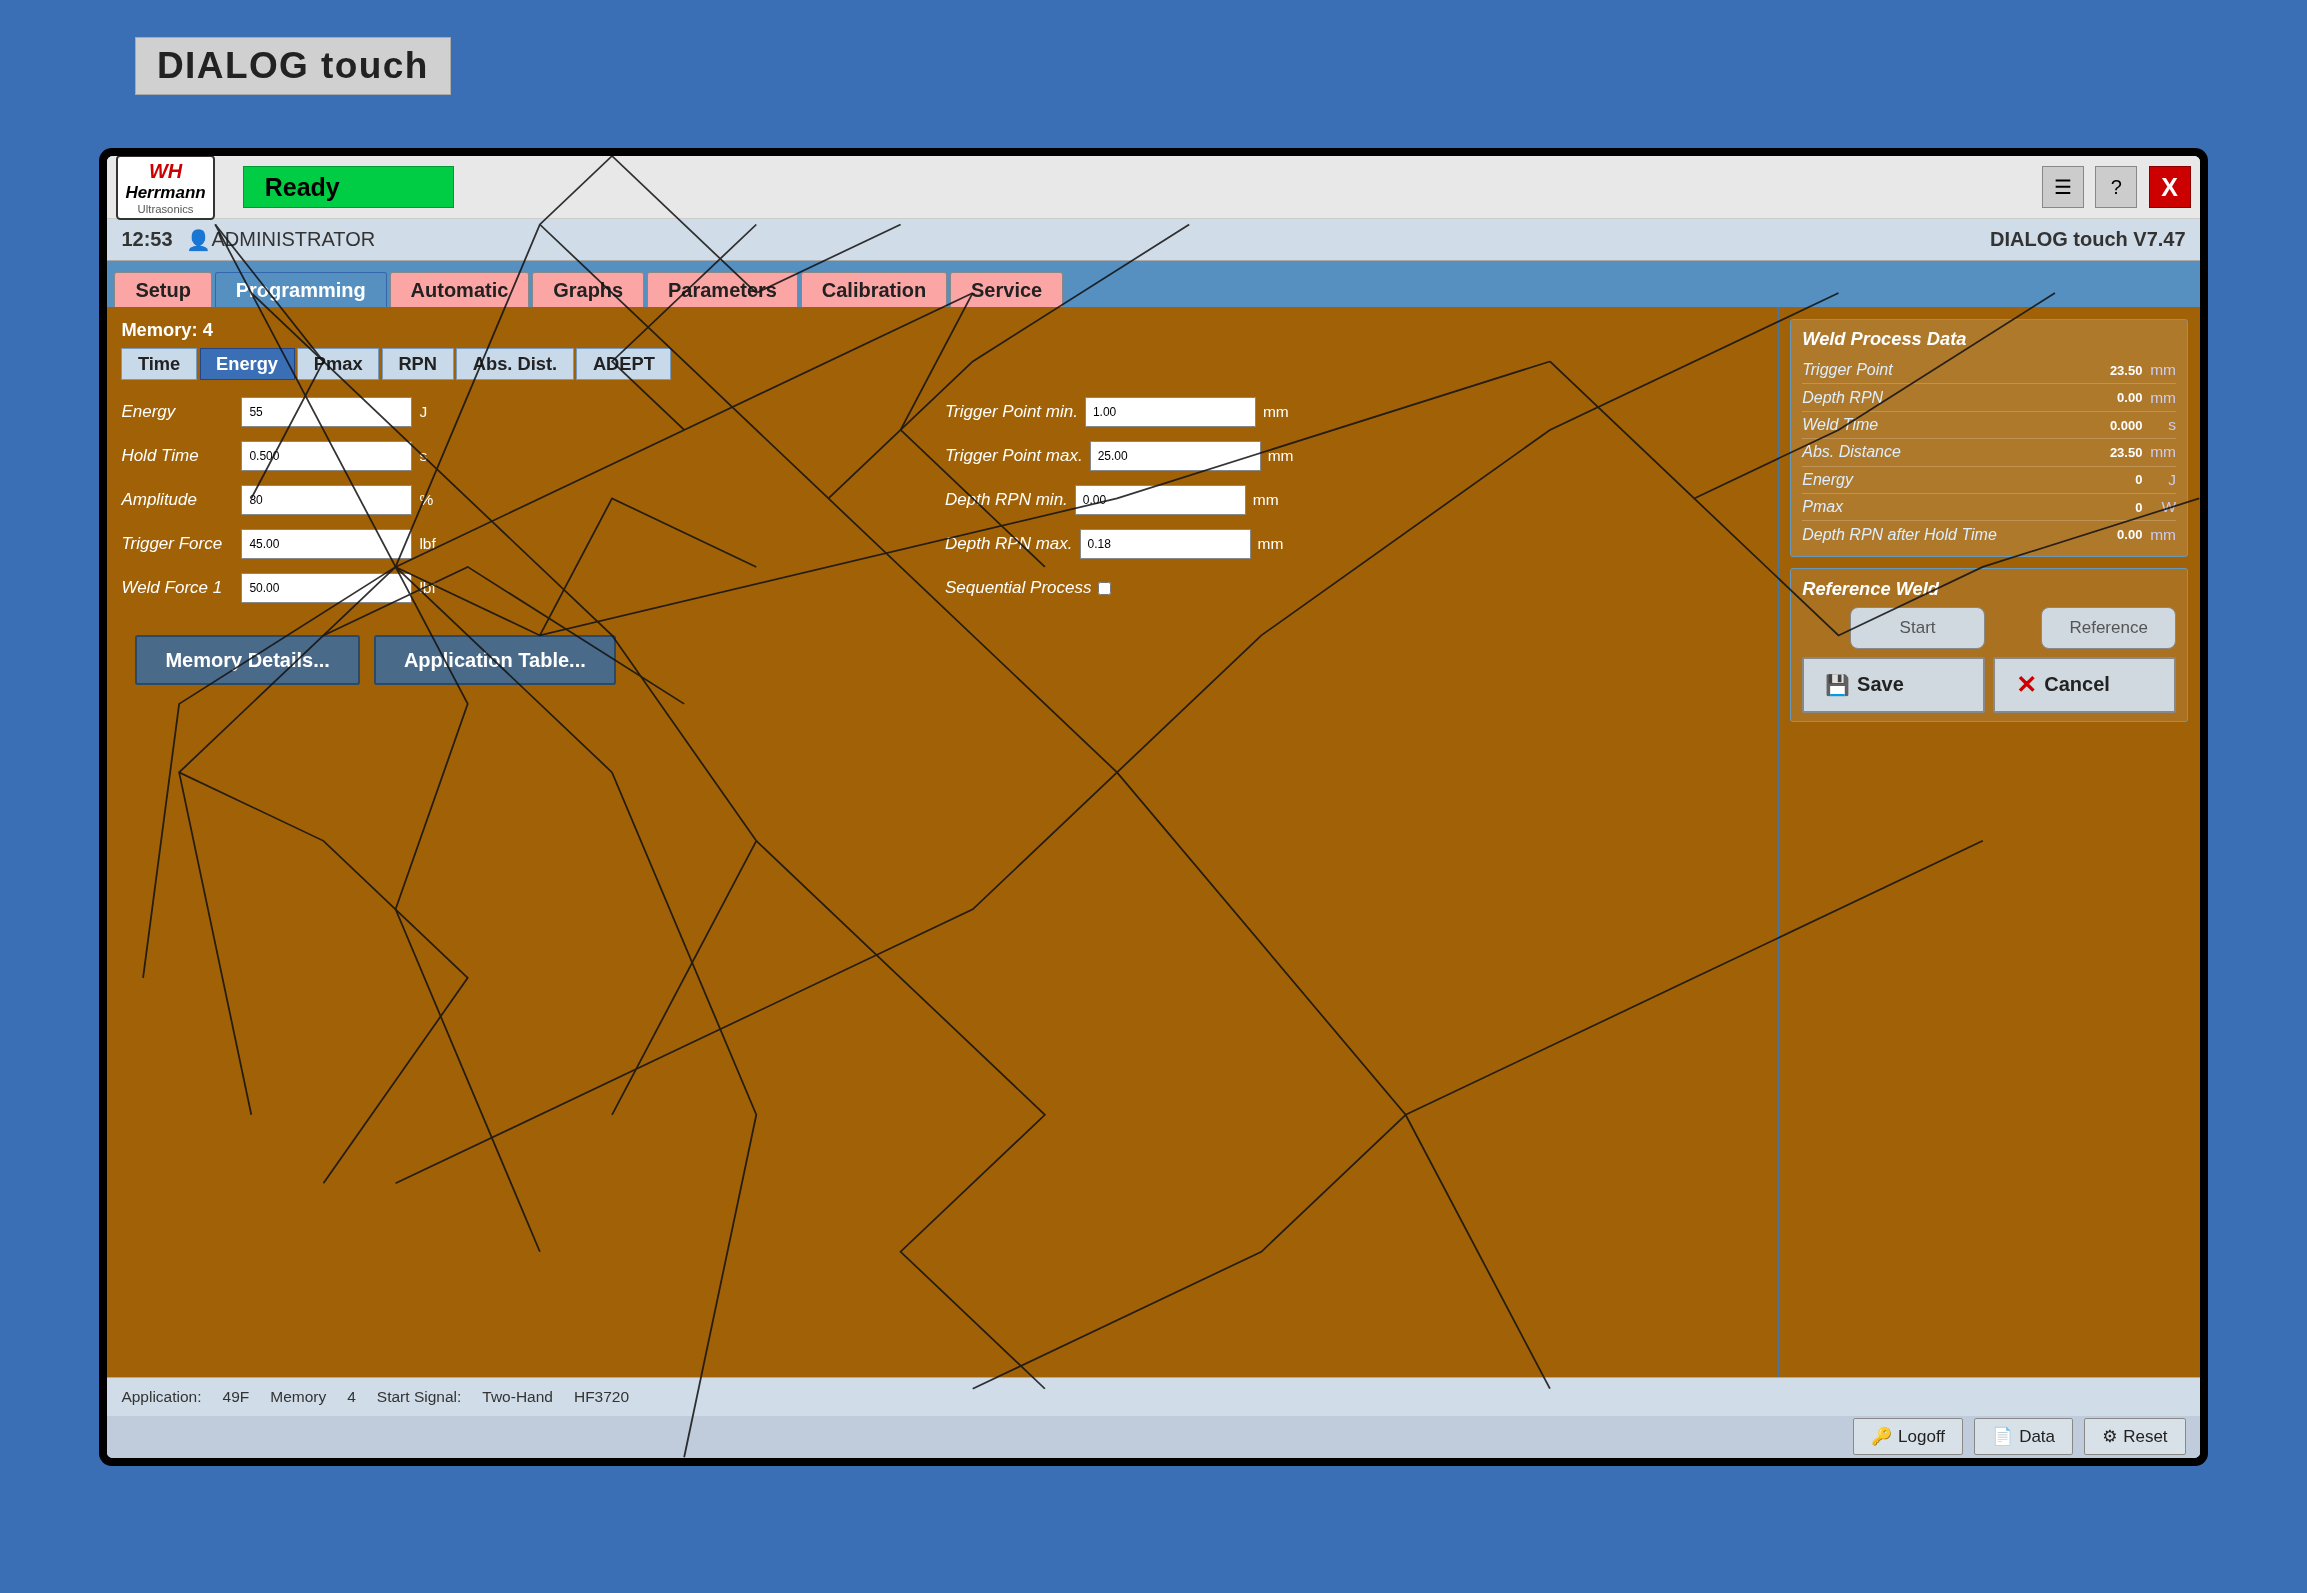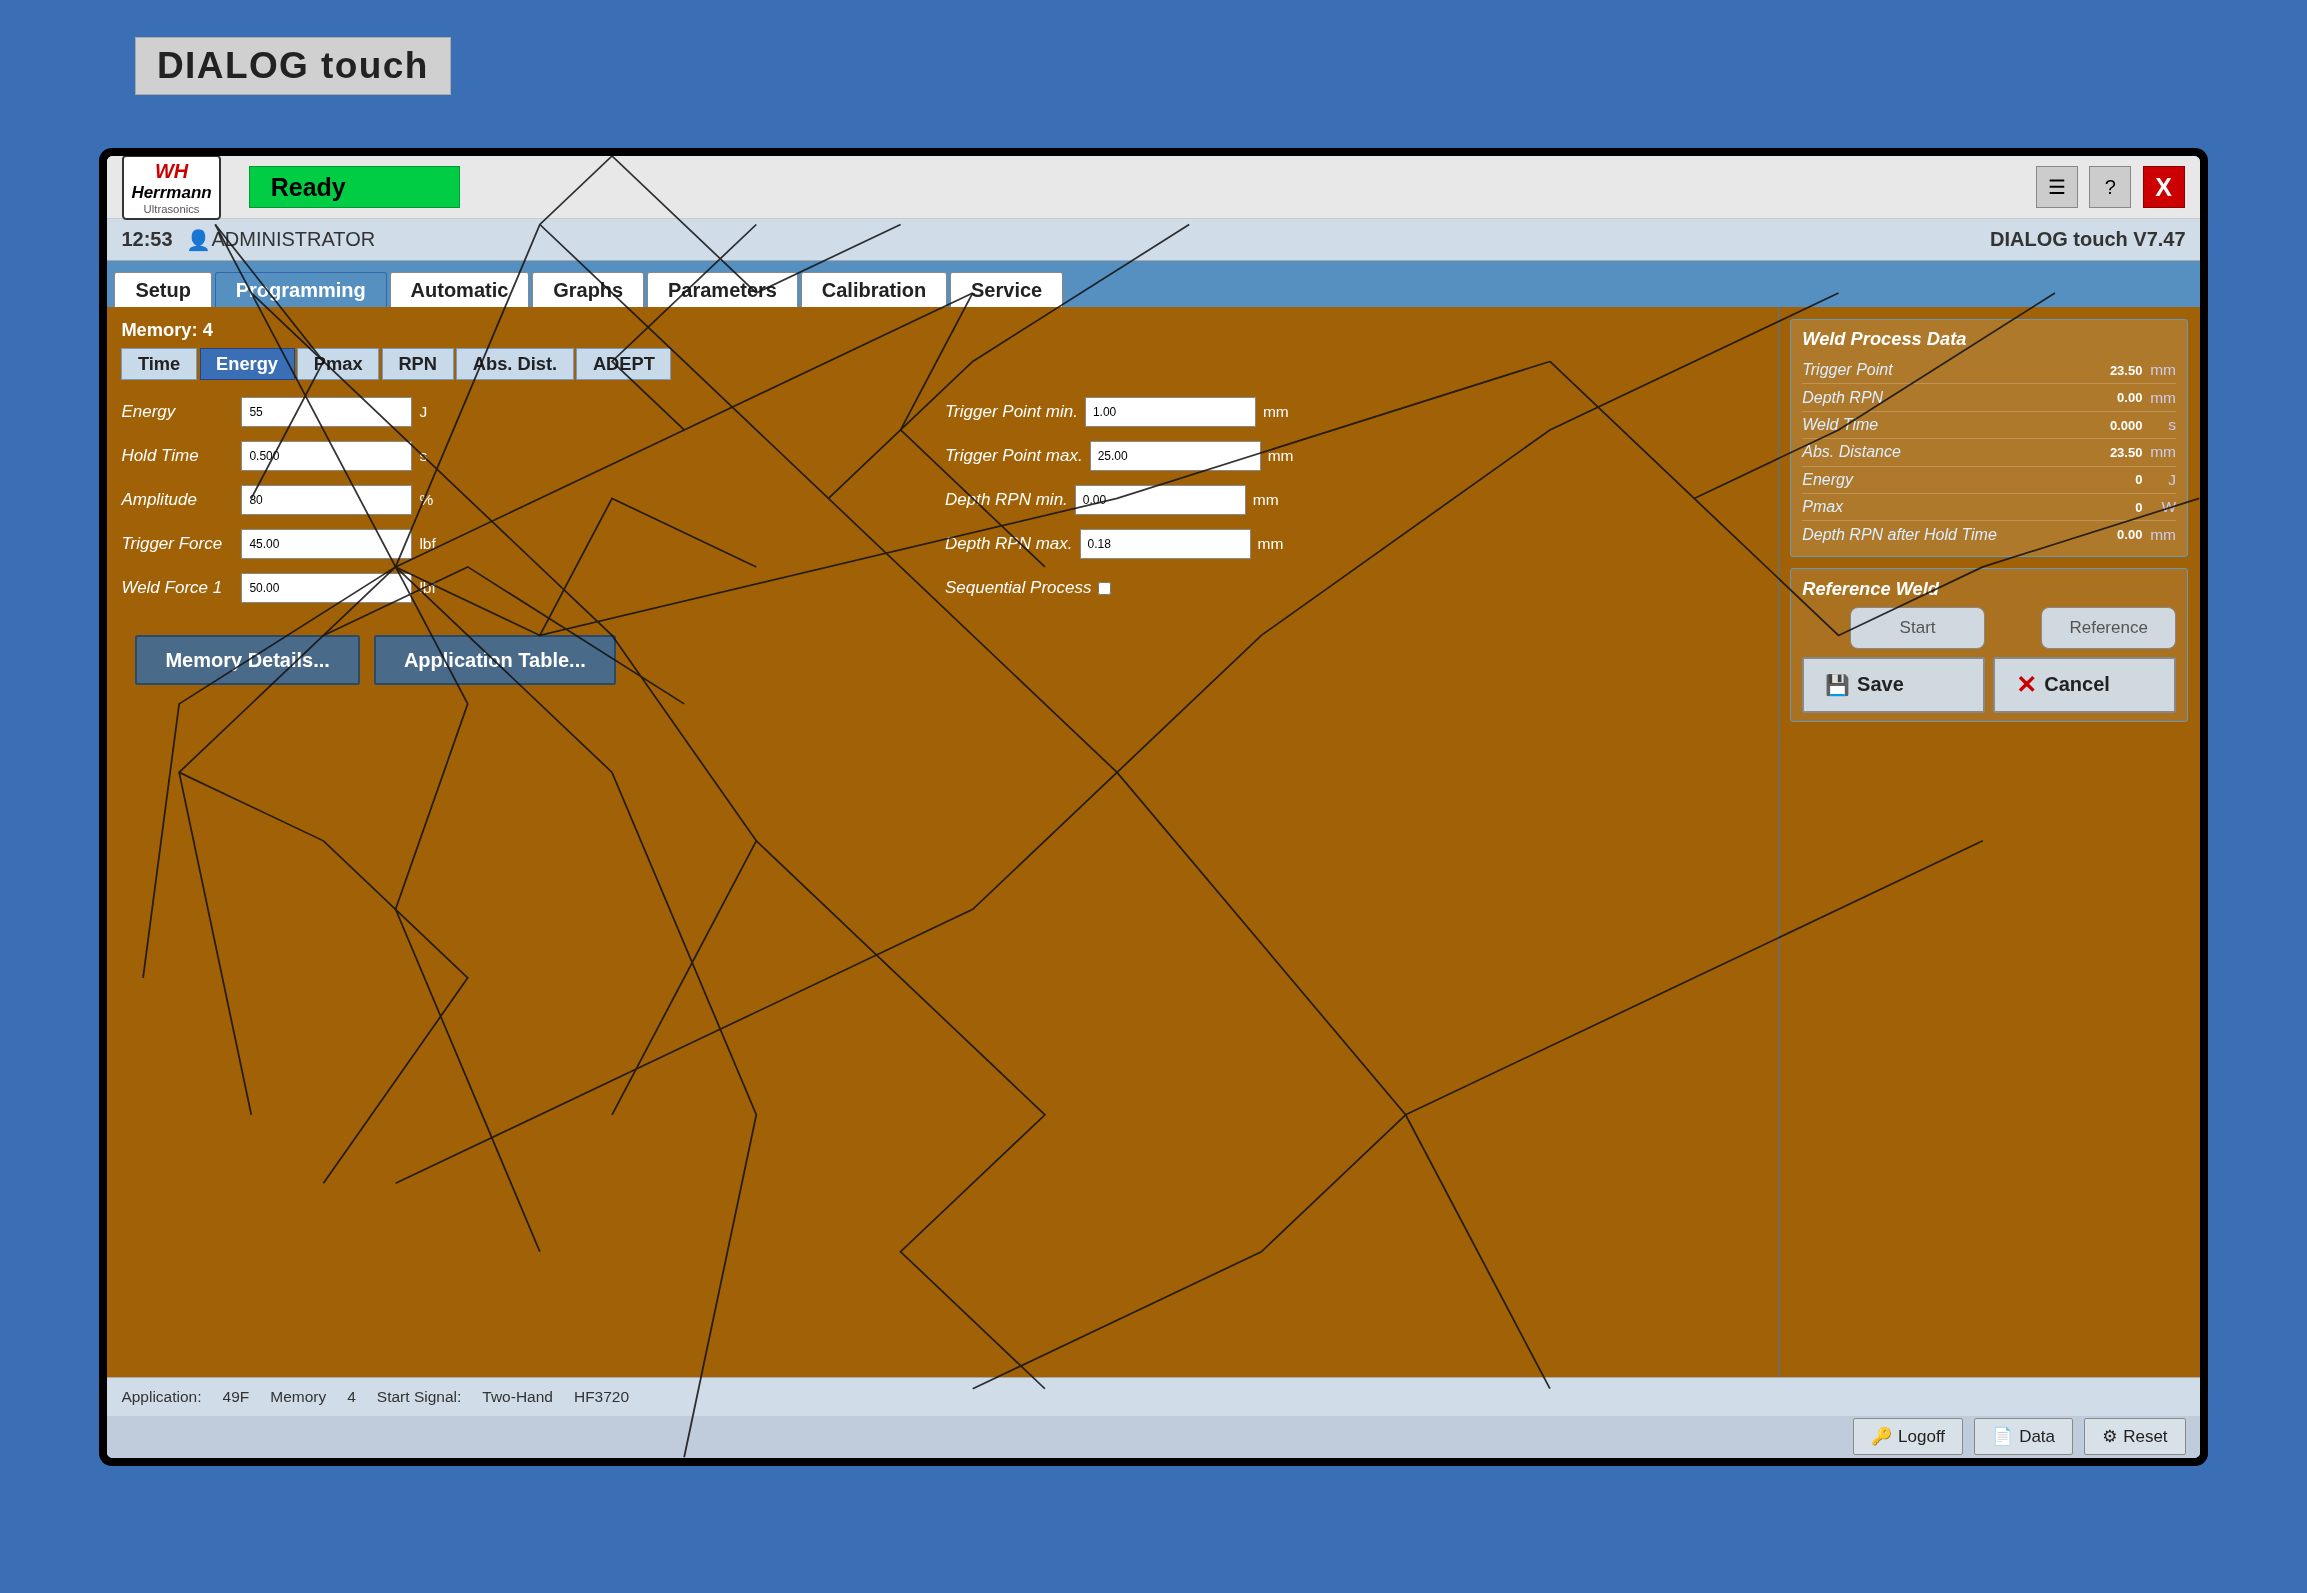--- a/index.html
+++ b/index.html
@@ -54,21 +54,21 @@
       overflow: hidden;
       position: relative;
     }
 
     
     .header-bar {
       background: #e8e8e8;
       display: flex;
       align-items: center;
       height: 63px;
-      padding: 0 15px;
+      padding: 0 9px;
       border-bottom: 1.4px solid #ccc;
       position: relative;
     }
 
     .logo-area {
       display: flex;
       align-items: center;
       margin-right: 14px;
     }
 
@@ -176,21 +176,21 @@
     .nav-tabs {
       background: #5590c0;
       display: flex;
       align-items: flex-end;
       height: 46px;
       padding: 0 7px;
       gap: 2.8px;
     }
 
     .nav-tab {
-      background: #ffffff;
+      background: #fca5a5;
       border: 1.4px solid #888;
       border-bottom: none;
       padding: 5.6px 20px;
       font-size: 20px;
       font-weight: bold;
       color: #222;
       cursor: pointer;
       border-radius: 2.8px 2.8px 0 0;
     }
 

